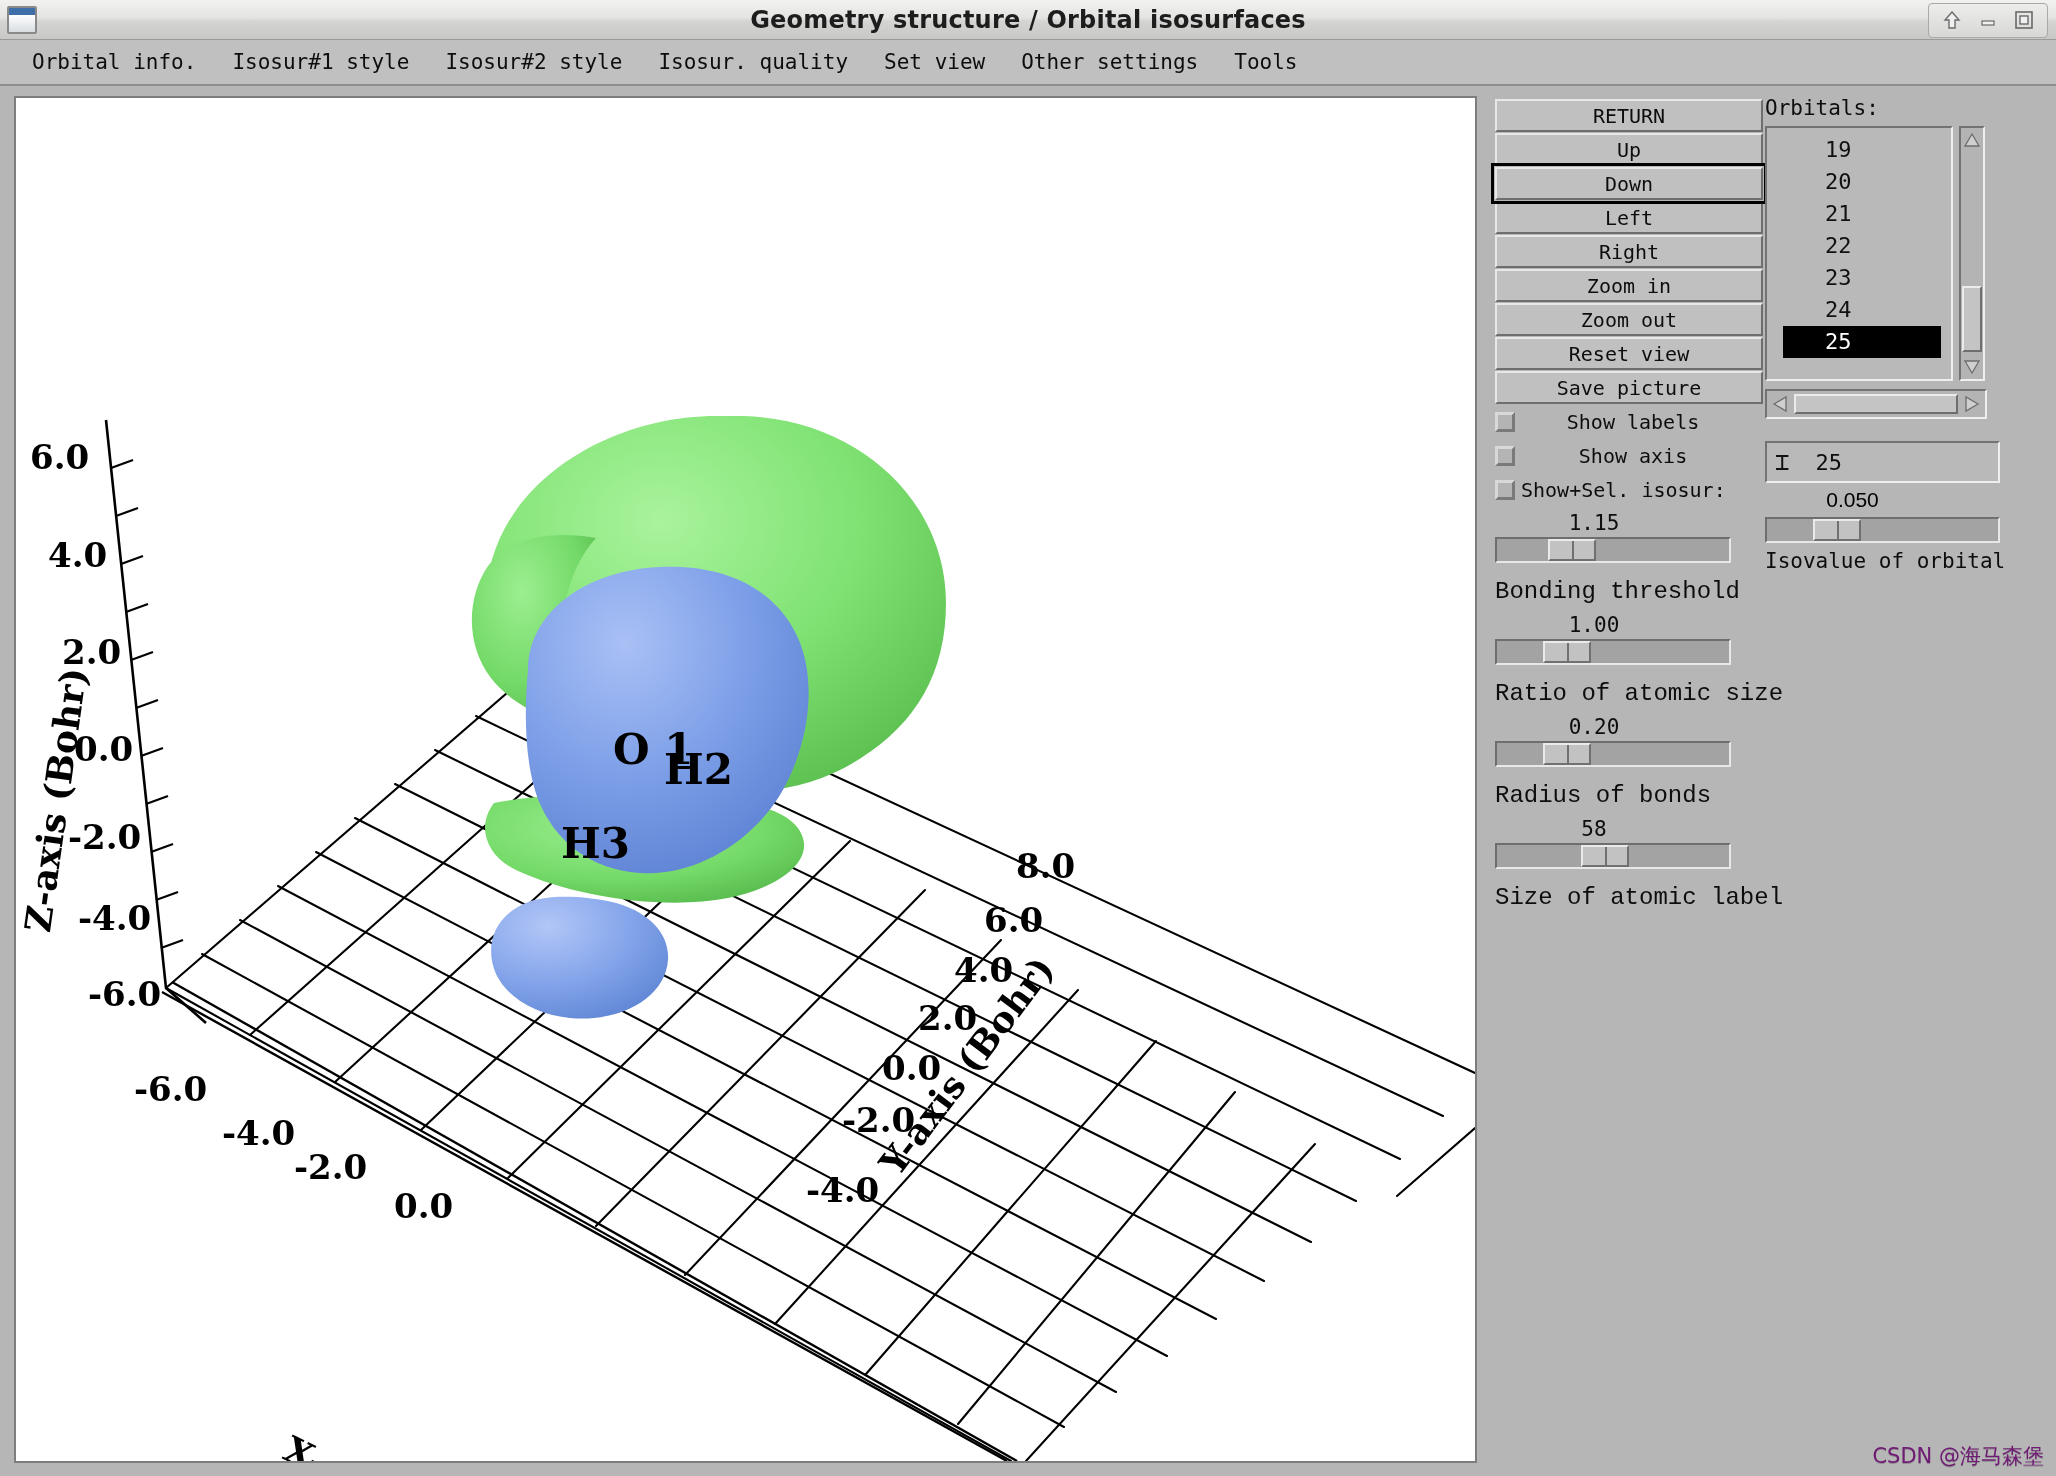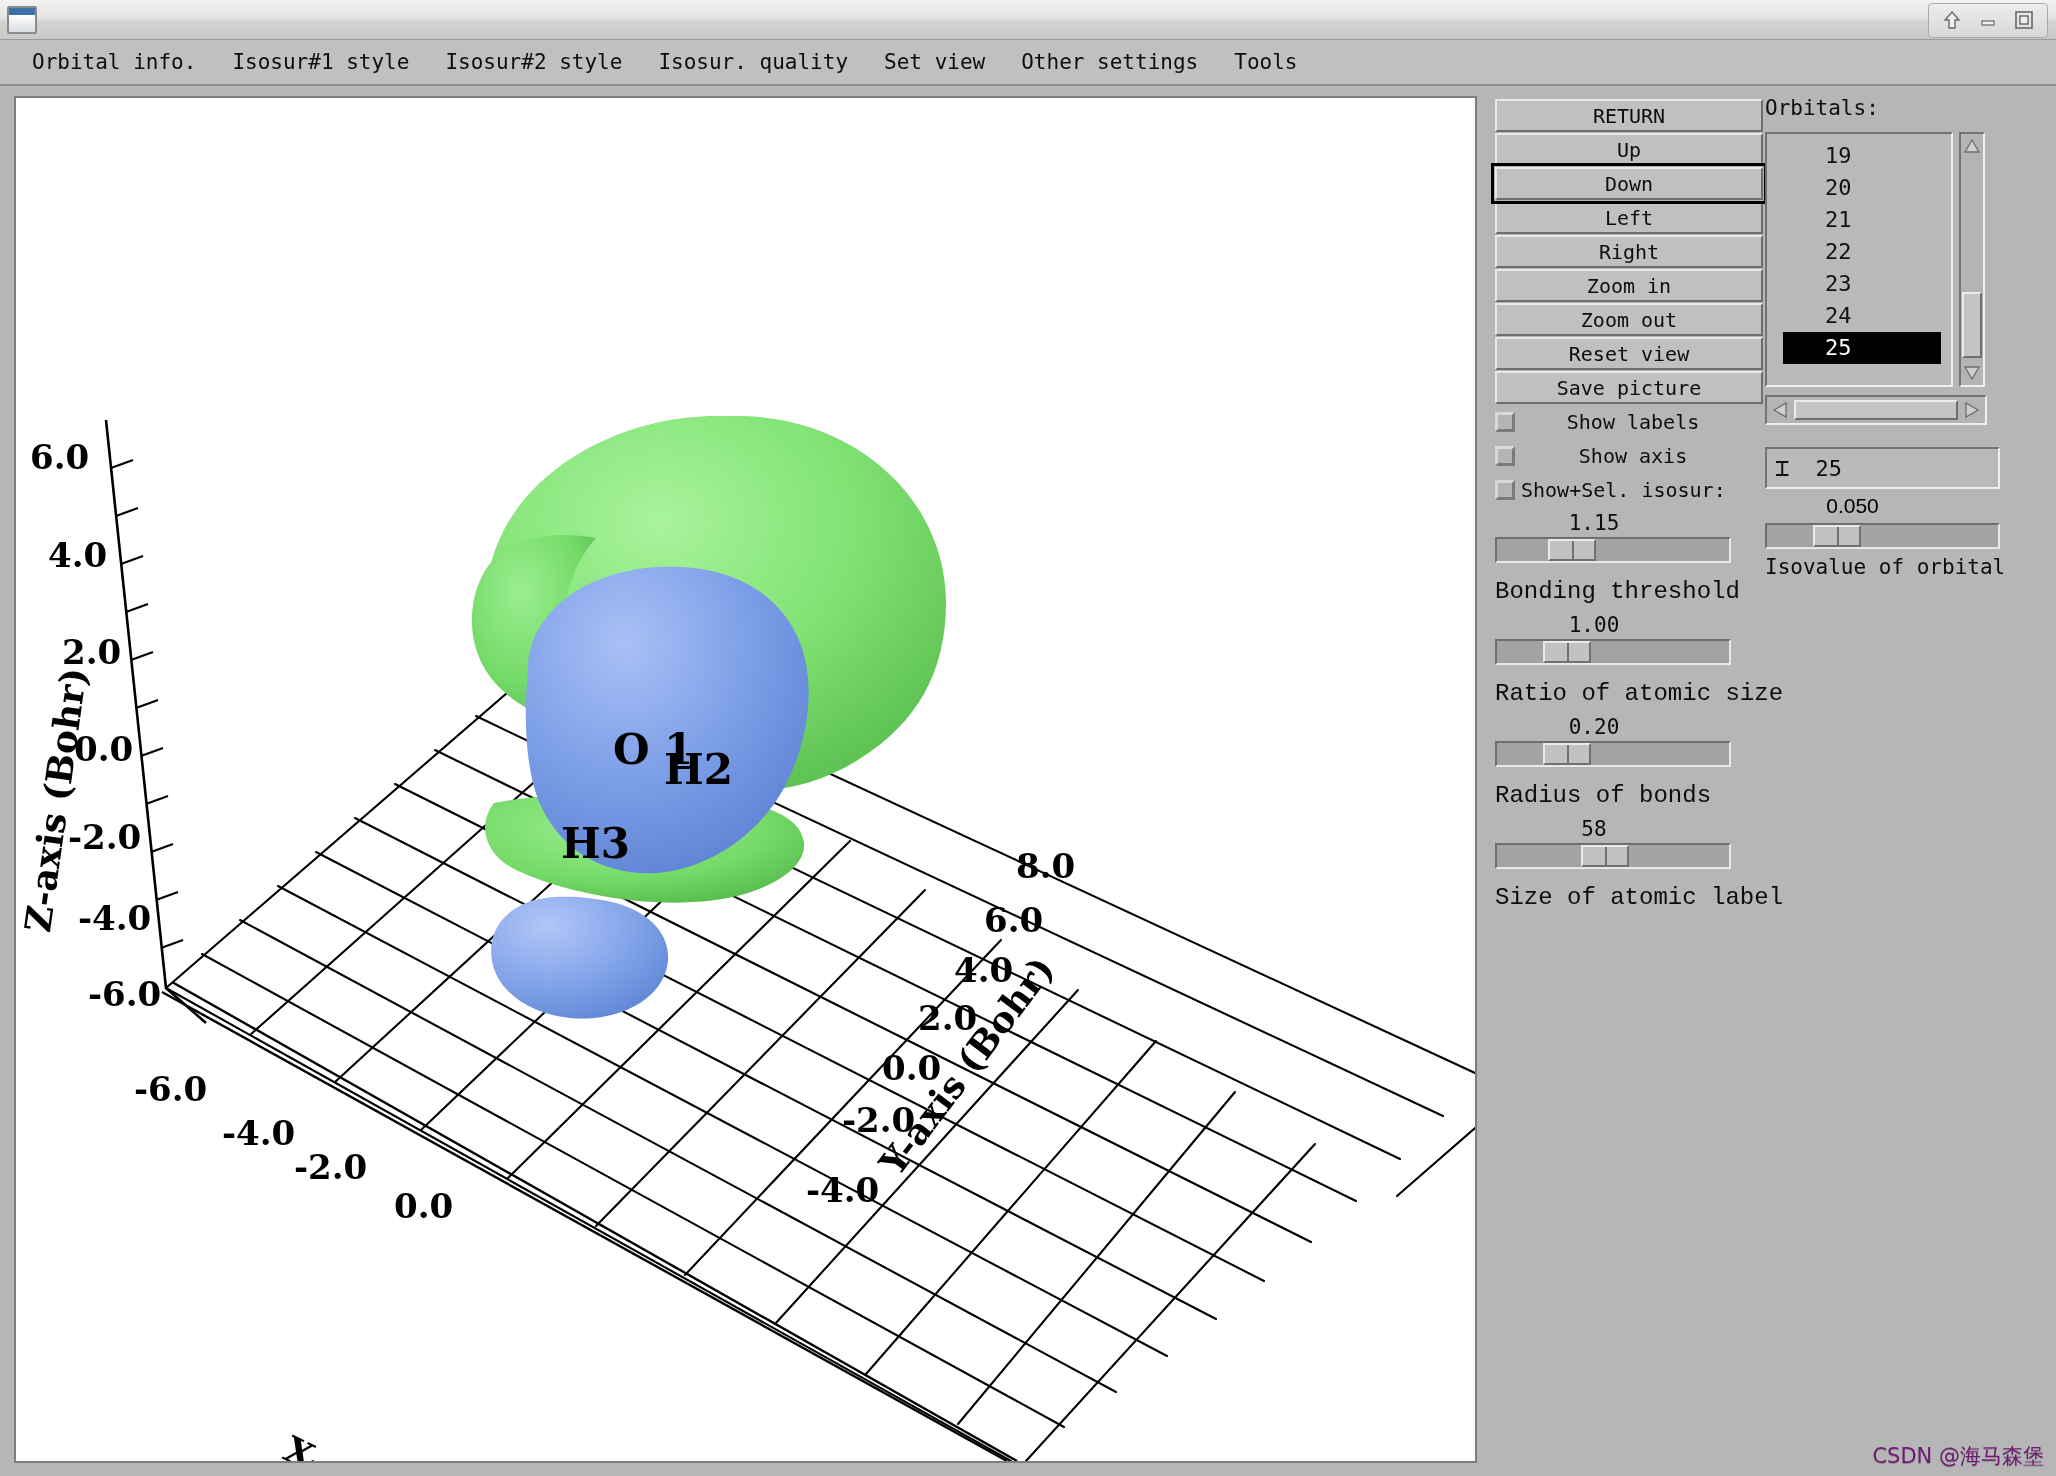--- a/index.html
+++ b/index.html
@@ -234,21 +234,21 @@
   #orb-col {
     position: absolute;
     left: 288px;
     top: 0px;
     width: 260px;
   }
   #orb-title {
     font-family: "DejaVu Sans Mono", monospace;
     font-size: 21px;
     color: #0d0d0d;
-    margin-bottom: 12px;
+    margin-bottom: 6px;
   }
   #orb-listwrap { display: flex; }
   #orb-list {
     width: 188px; height: 255px;
     background: #b9b9b9;
     border-top: 2px solid #737373;
     border-left: 2px solid #737373;
     border-right: 2px solid #efefef;
     border-bottom: 2px solid #efefef;
     padding: 6px 0 0 16px;
@@ -367,20 +367,21 @@
     user-select: none;
   }
 </style>
 </head>
 <body>
 
 <div id="window">
 
   <div id="titlebar">
     <div id="titlebar-icon"></div>
+    <div id="title-text">Geometry structure / Orbital isosurfaces</div>
     <div id="win-buttons">
       <div class="winbtn">
         <svg width="22" height="22" viewBox="0 0 22 22">
           <path d="M11 3 L18 11 L14 11 L14 19 L8 19 L8 11 L4 11 Z" fill="#f0f0f0" stroke="#6a6a6a" stroke-width="1.4"></path>
         </svg>
       </div>
       <div class="winbtn">
         <svg width="22" height="22" viewBox="0 0 22 22">
           <rect x="5" y="12" width="12" height="4" fill="#f0f0f0" stroke="#6a6a6a" stroke-width="1.2"></rect>
         </svg>

